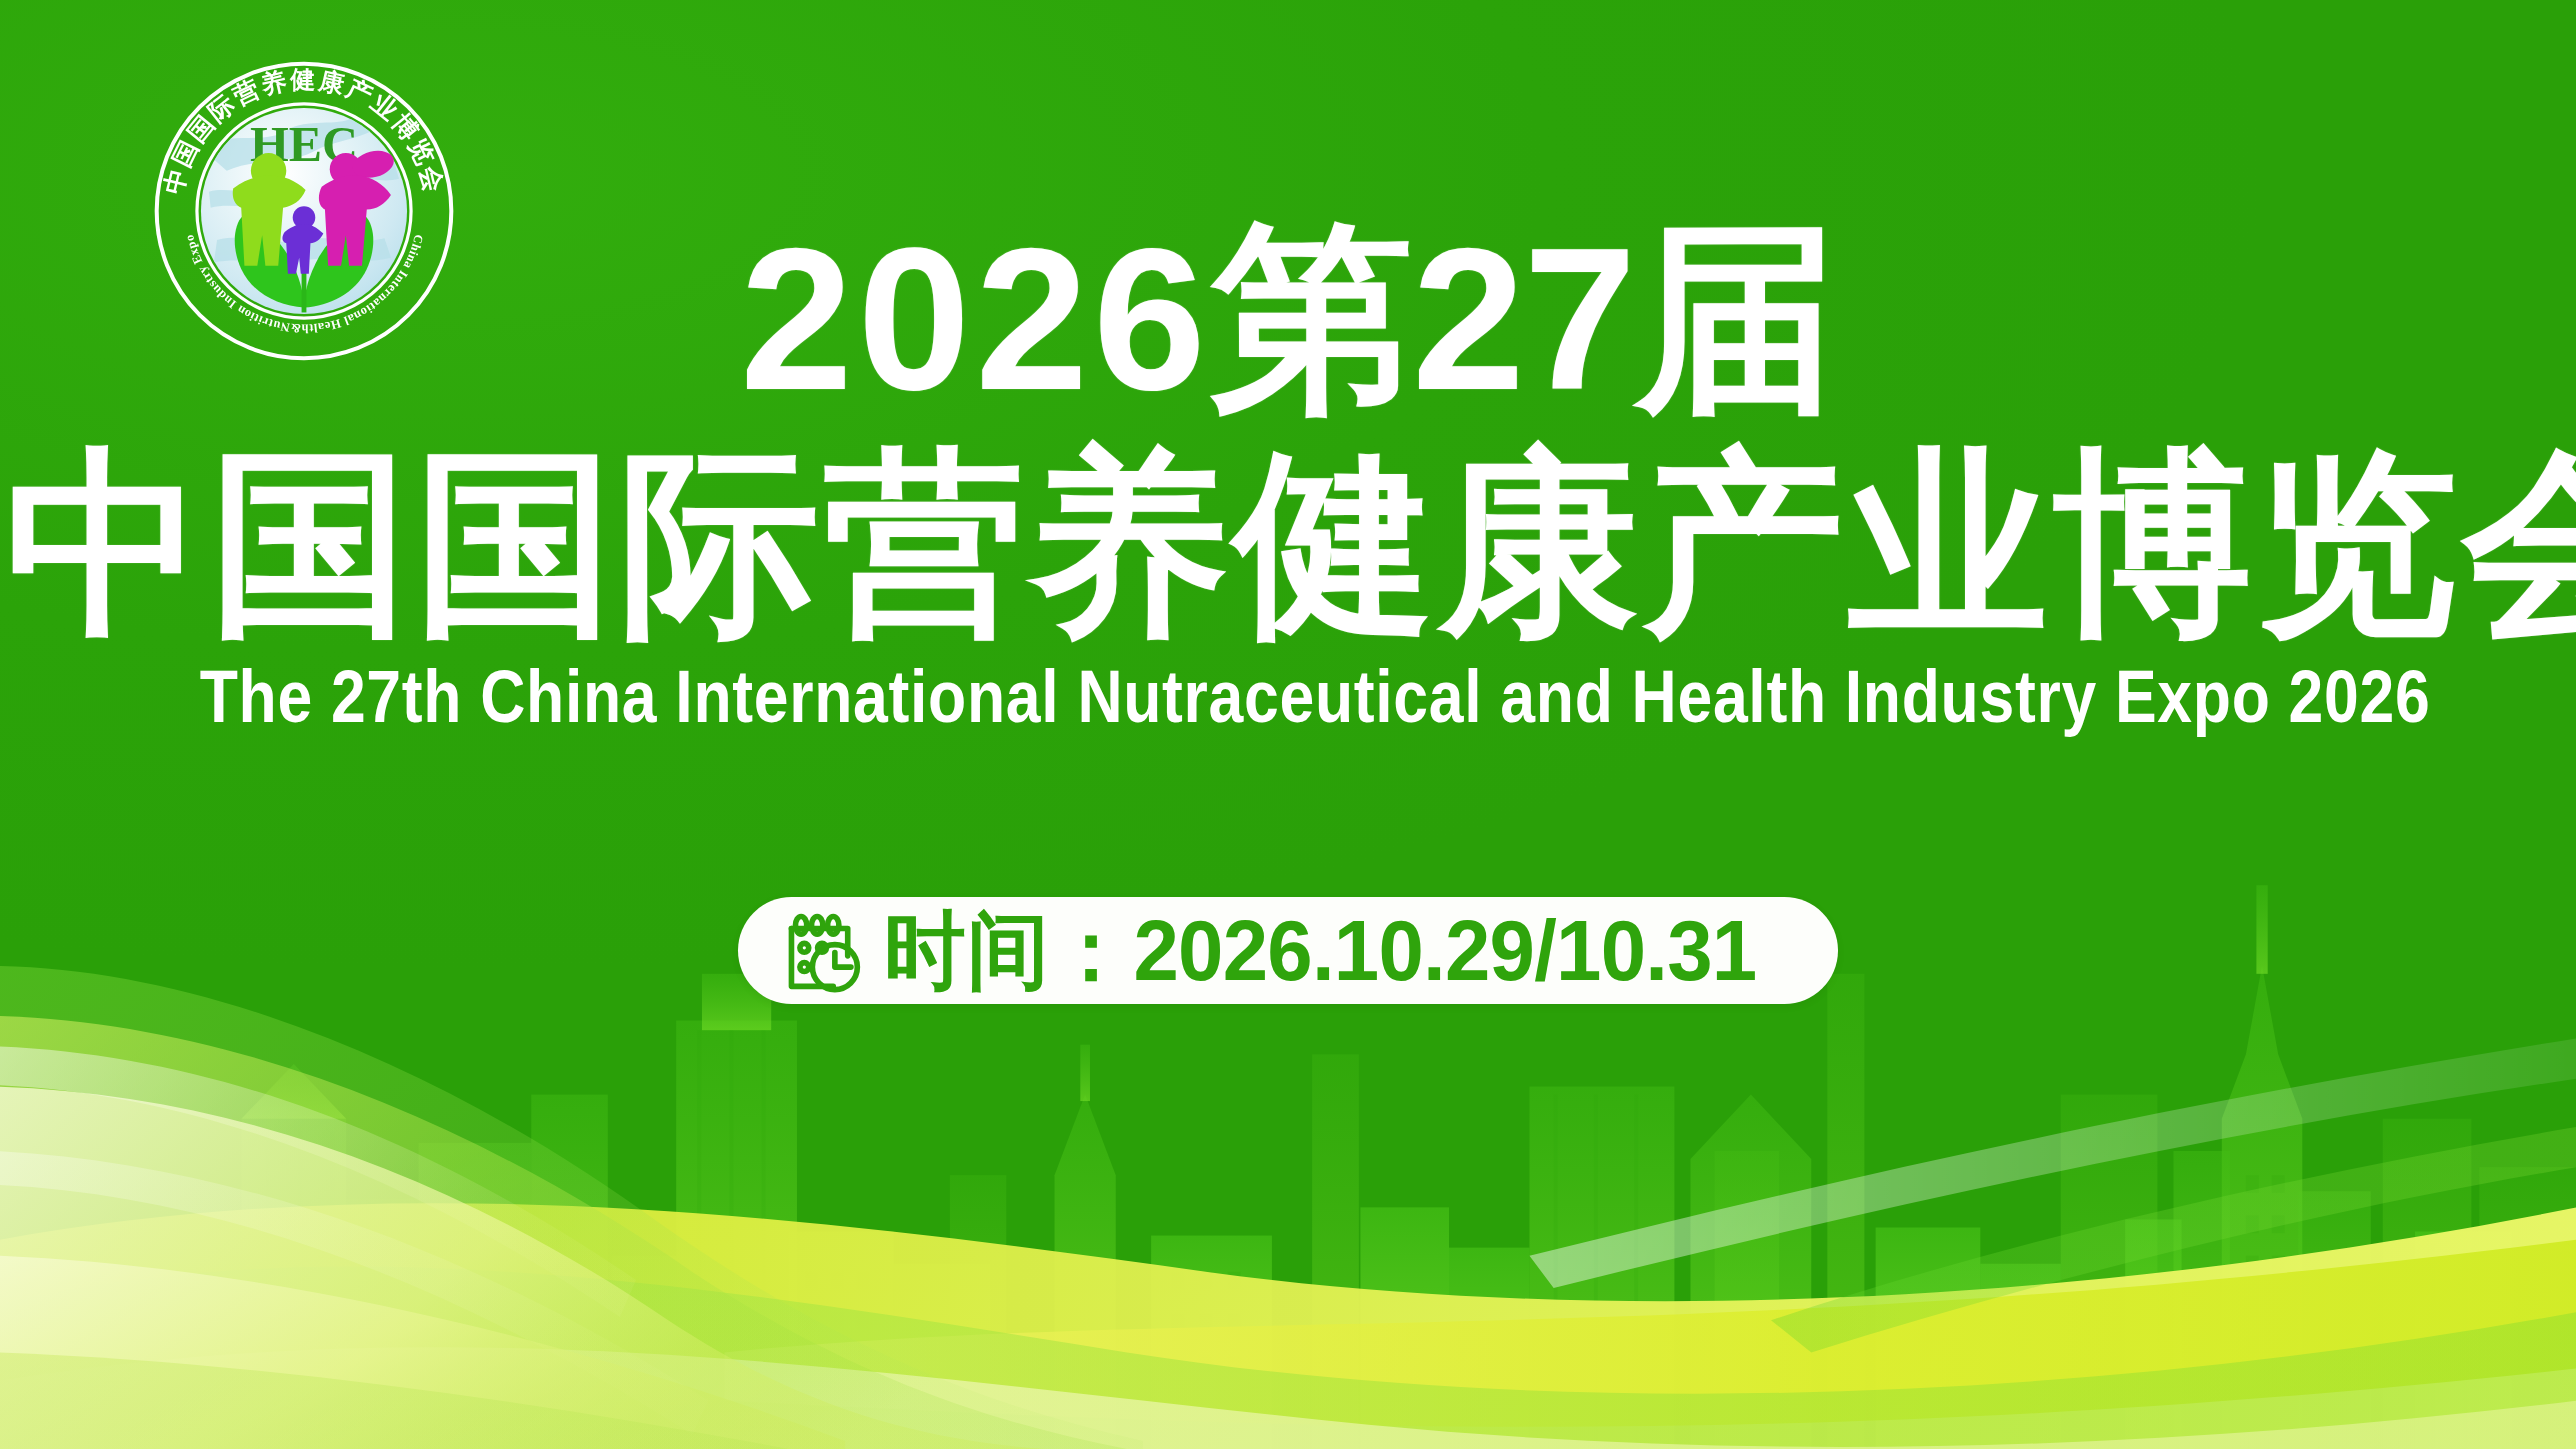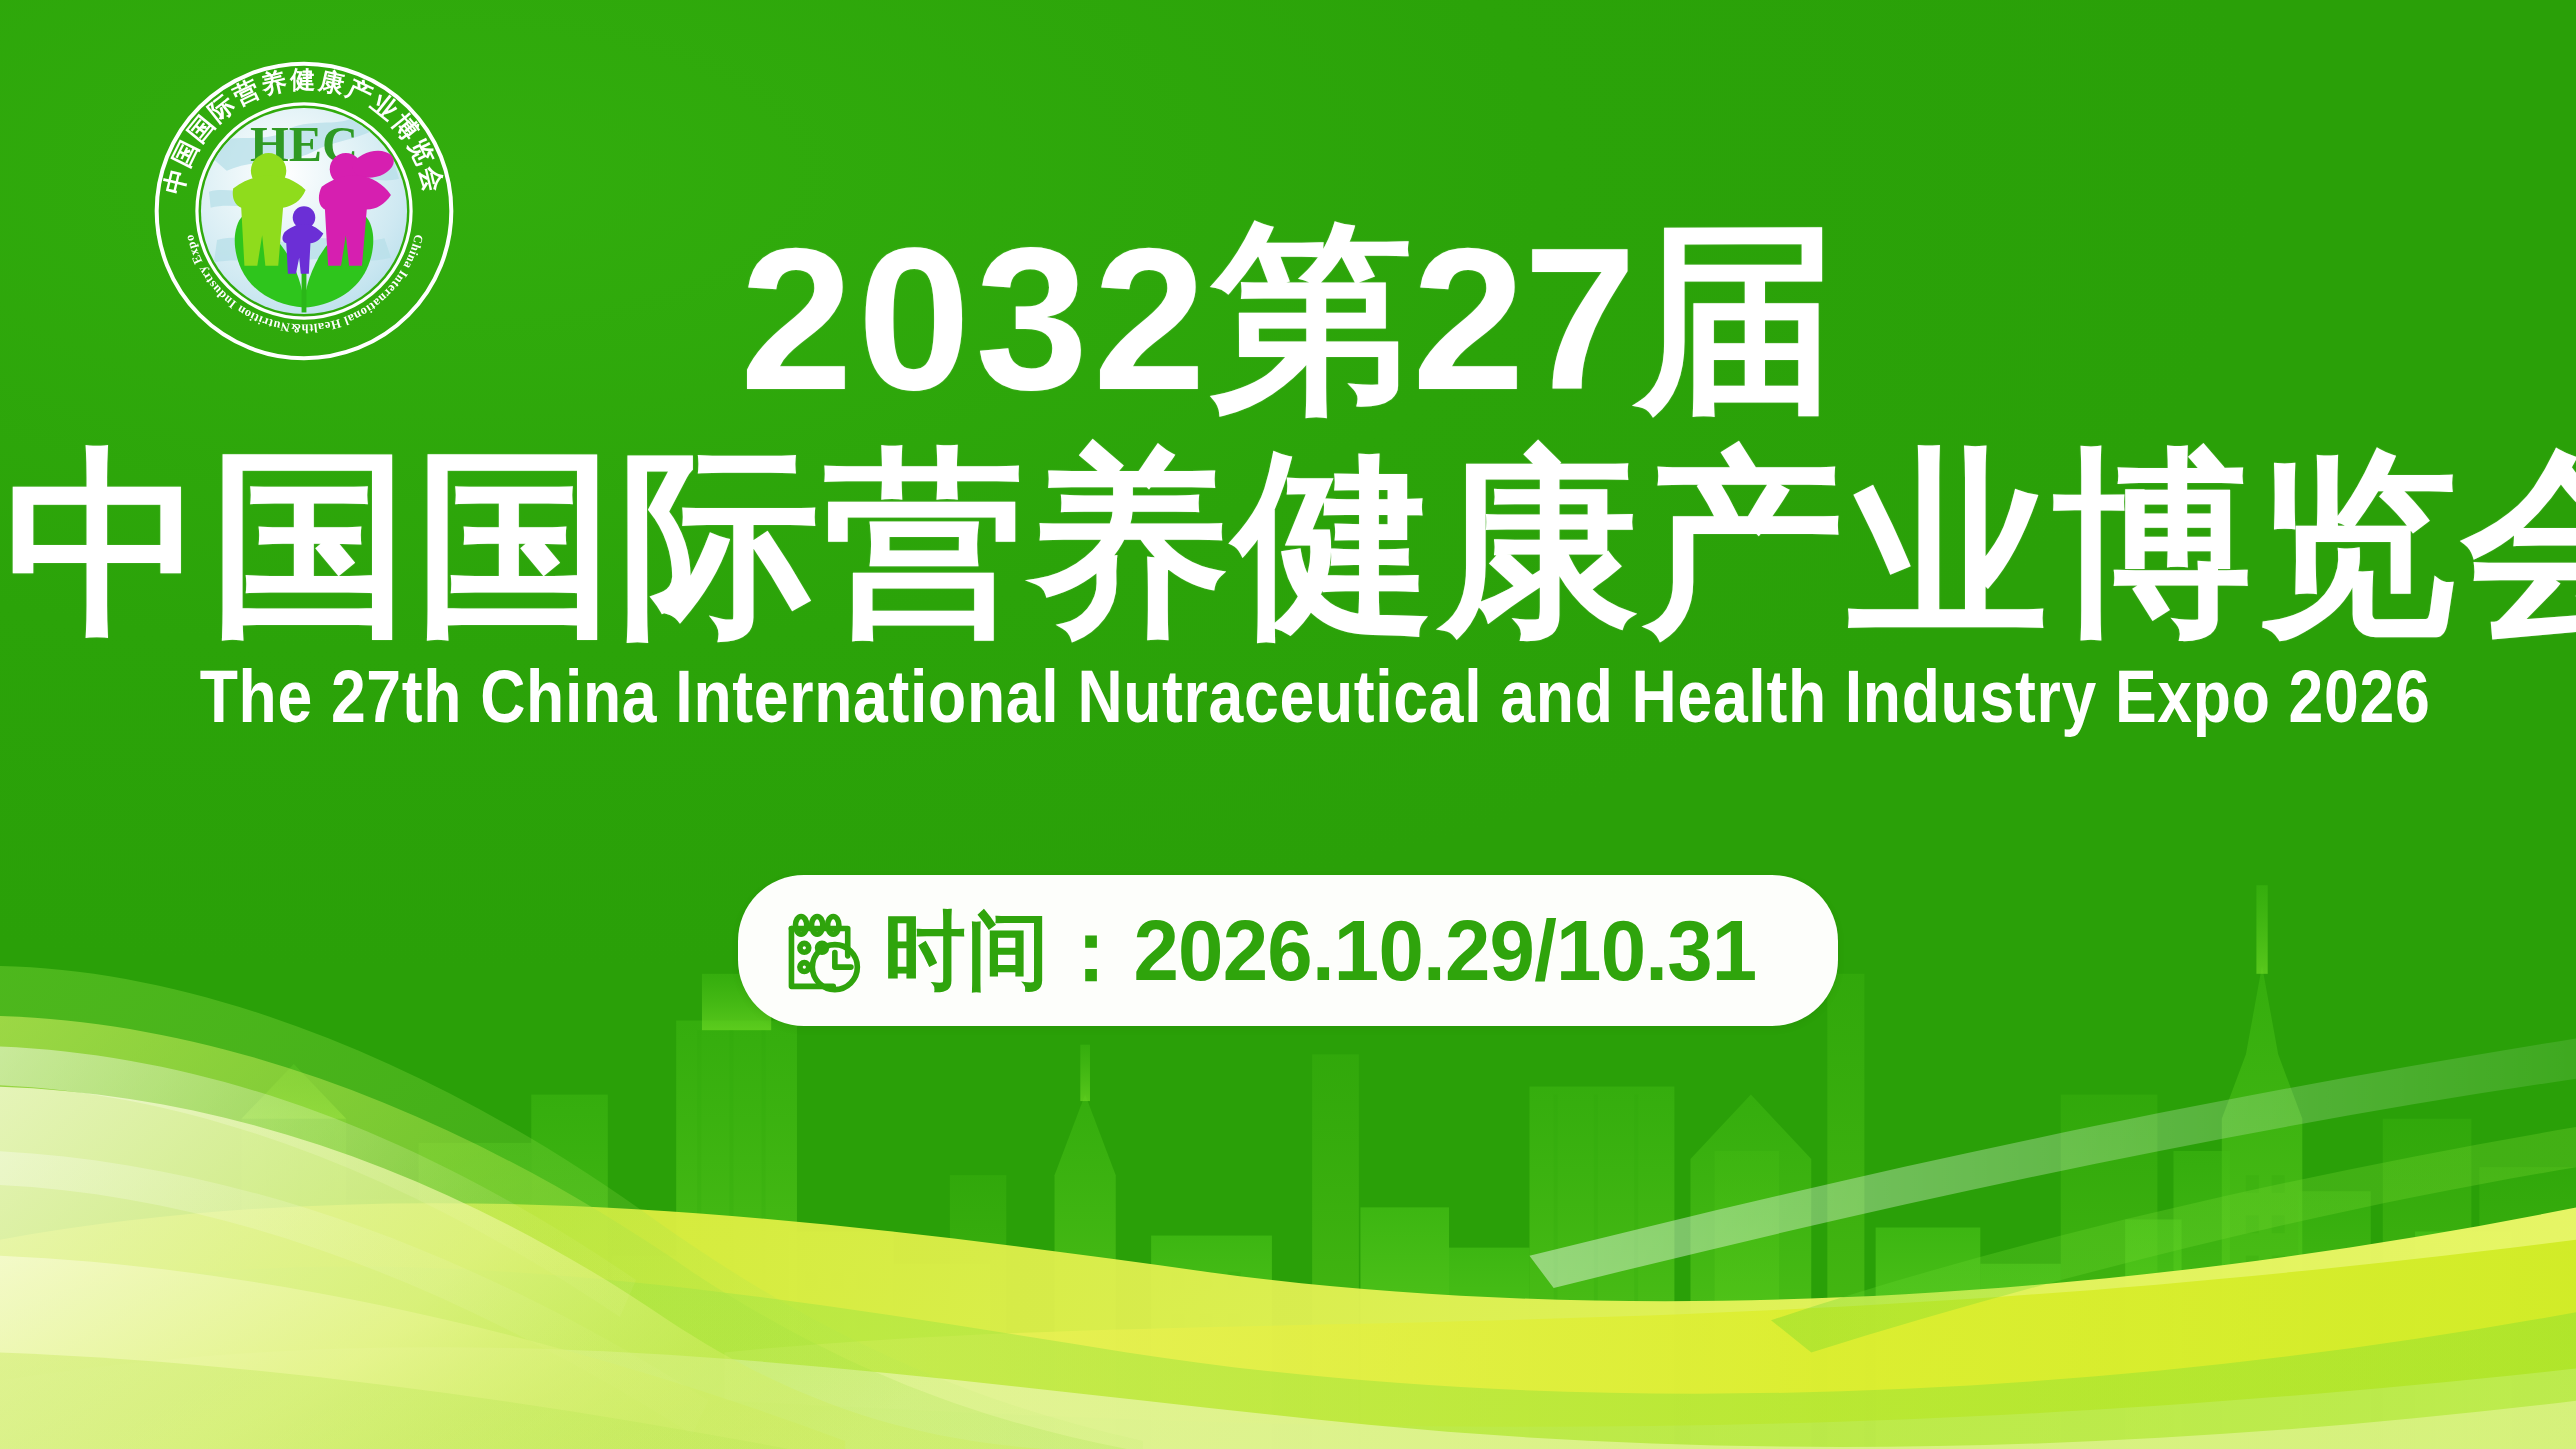--- a/index.html
+++ b/index.html
@@ -73,21 +73,21 @@
   }
 
   
   .pill-row {
     position:absolute; left:0; top:886px;
     width:2576px; height:129px;
     display:flex; justify-content:center; align-items:center;
     gap:50px;
   }
   .pill {
-    height:151px;
+    height:107px;
     background:#fdfefb;
     border-radius:66px;
     display:flex; align-items:center;
     padding:0 45px 0 39px;
     box-shadow:0 2.4px 8px rgba(0,0,0,.06);
   }
   .pill .pill-icon {
     flex:0 0 auto;
     width:90px; height:90px;
     margin-right:17.7px;
@@ -380,21 +380,21 @@
         <circle cx="200" cy="208" r="14" fill="#6b2fd6"></circle>
         <path d="M176 226 C186 218 194 216 200 216 C208 216 216 220 224 228
                  C220 236 214 240 208 240
                  L206 278 L196 278 L194 258 L190 278 L180 278 L178 240
                  C172 238 172 232 176 226 Z" fill="#6b2fd6"></path>
       </g>
     </svg>
   </div>
 
   <div class="headline-1">
-    <span class="yr">2032</span><span class="ed">第27届</span>
+    <span class="yr">2026</span><span class="ed">第27届</span>
   </div>
 
   <div class="headline-2">中国国际营养健康产业博览会</div>
 
   <div class="headline-en">The 27th China International Nutraceutical and Health Industry Expo 2026</div>
 
   <div class="pill-row">
 
     <div class="pill">
       <span class="pill-icon">

